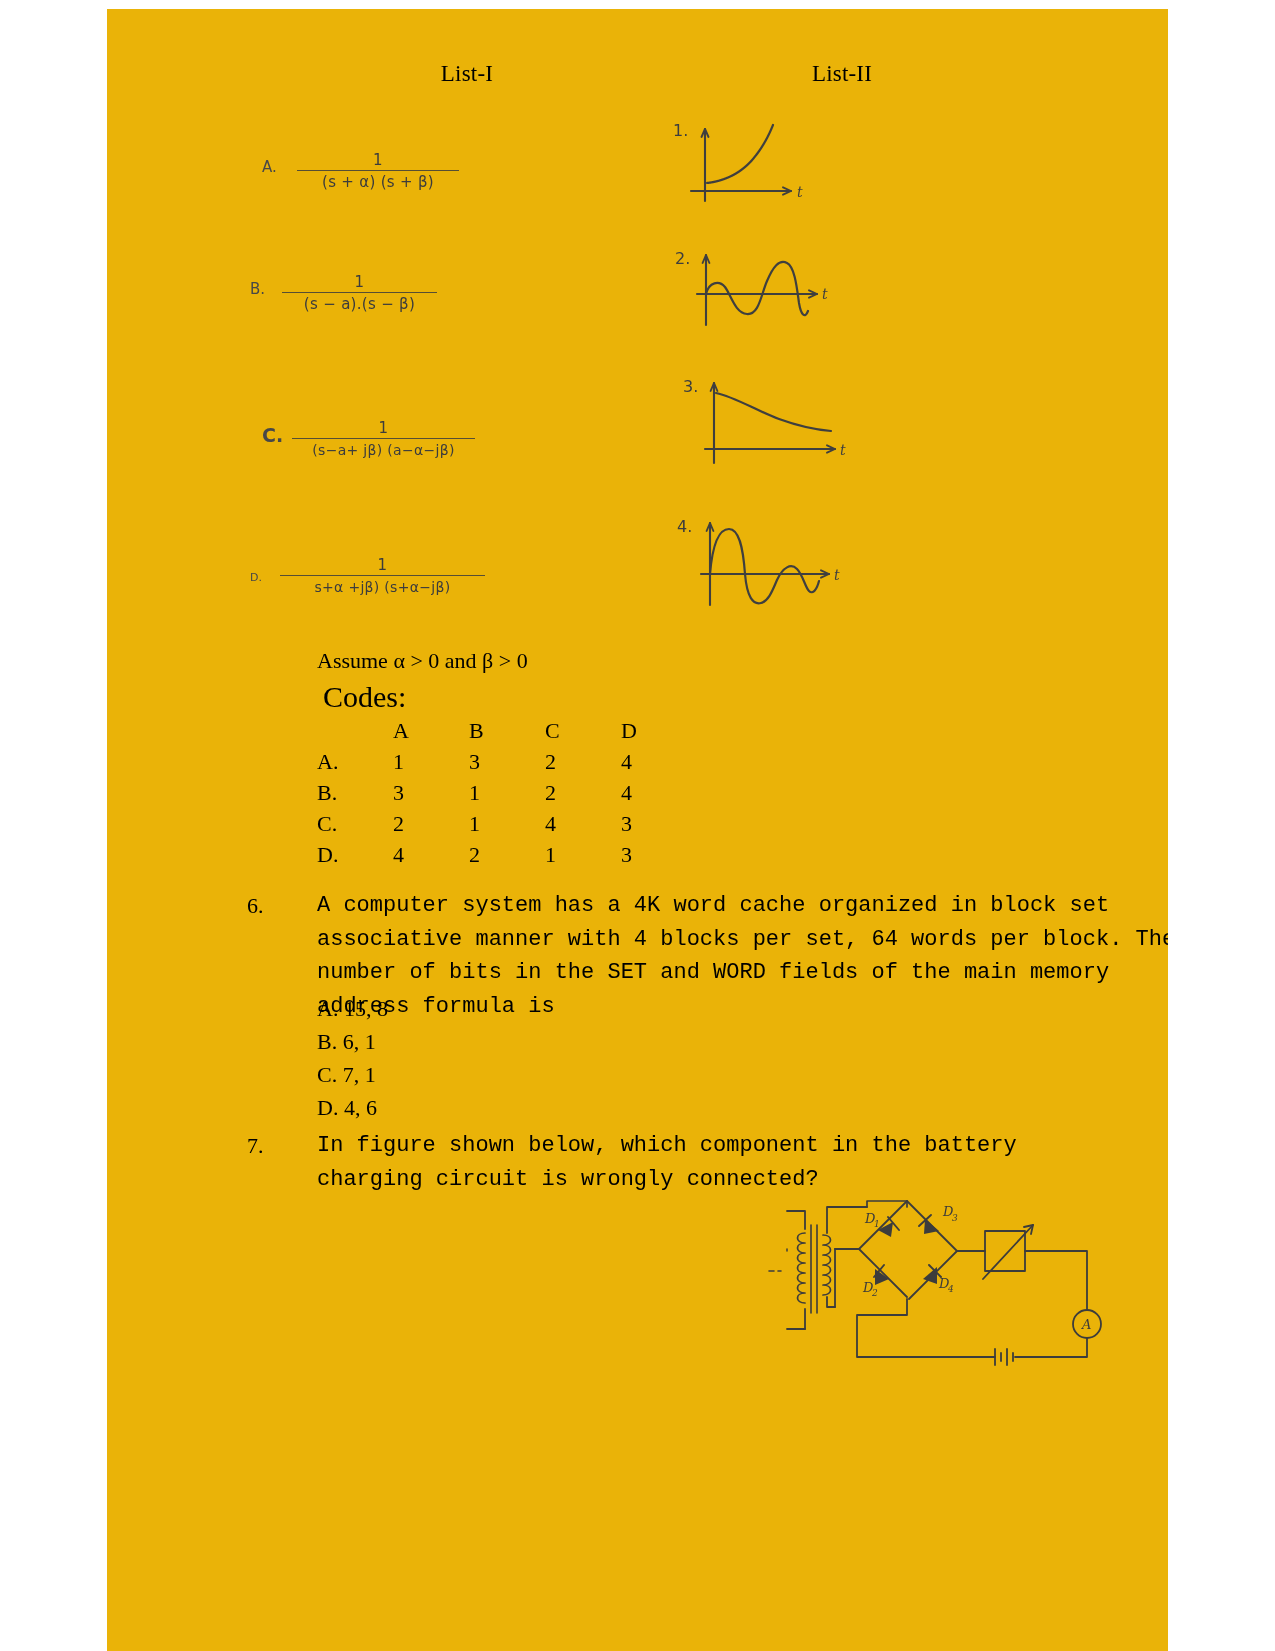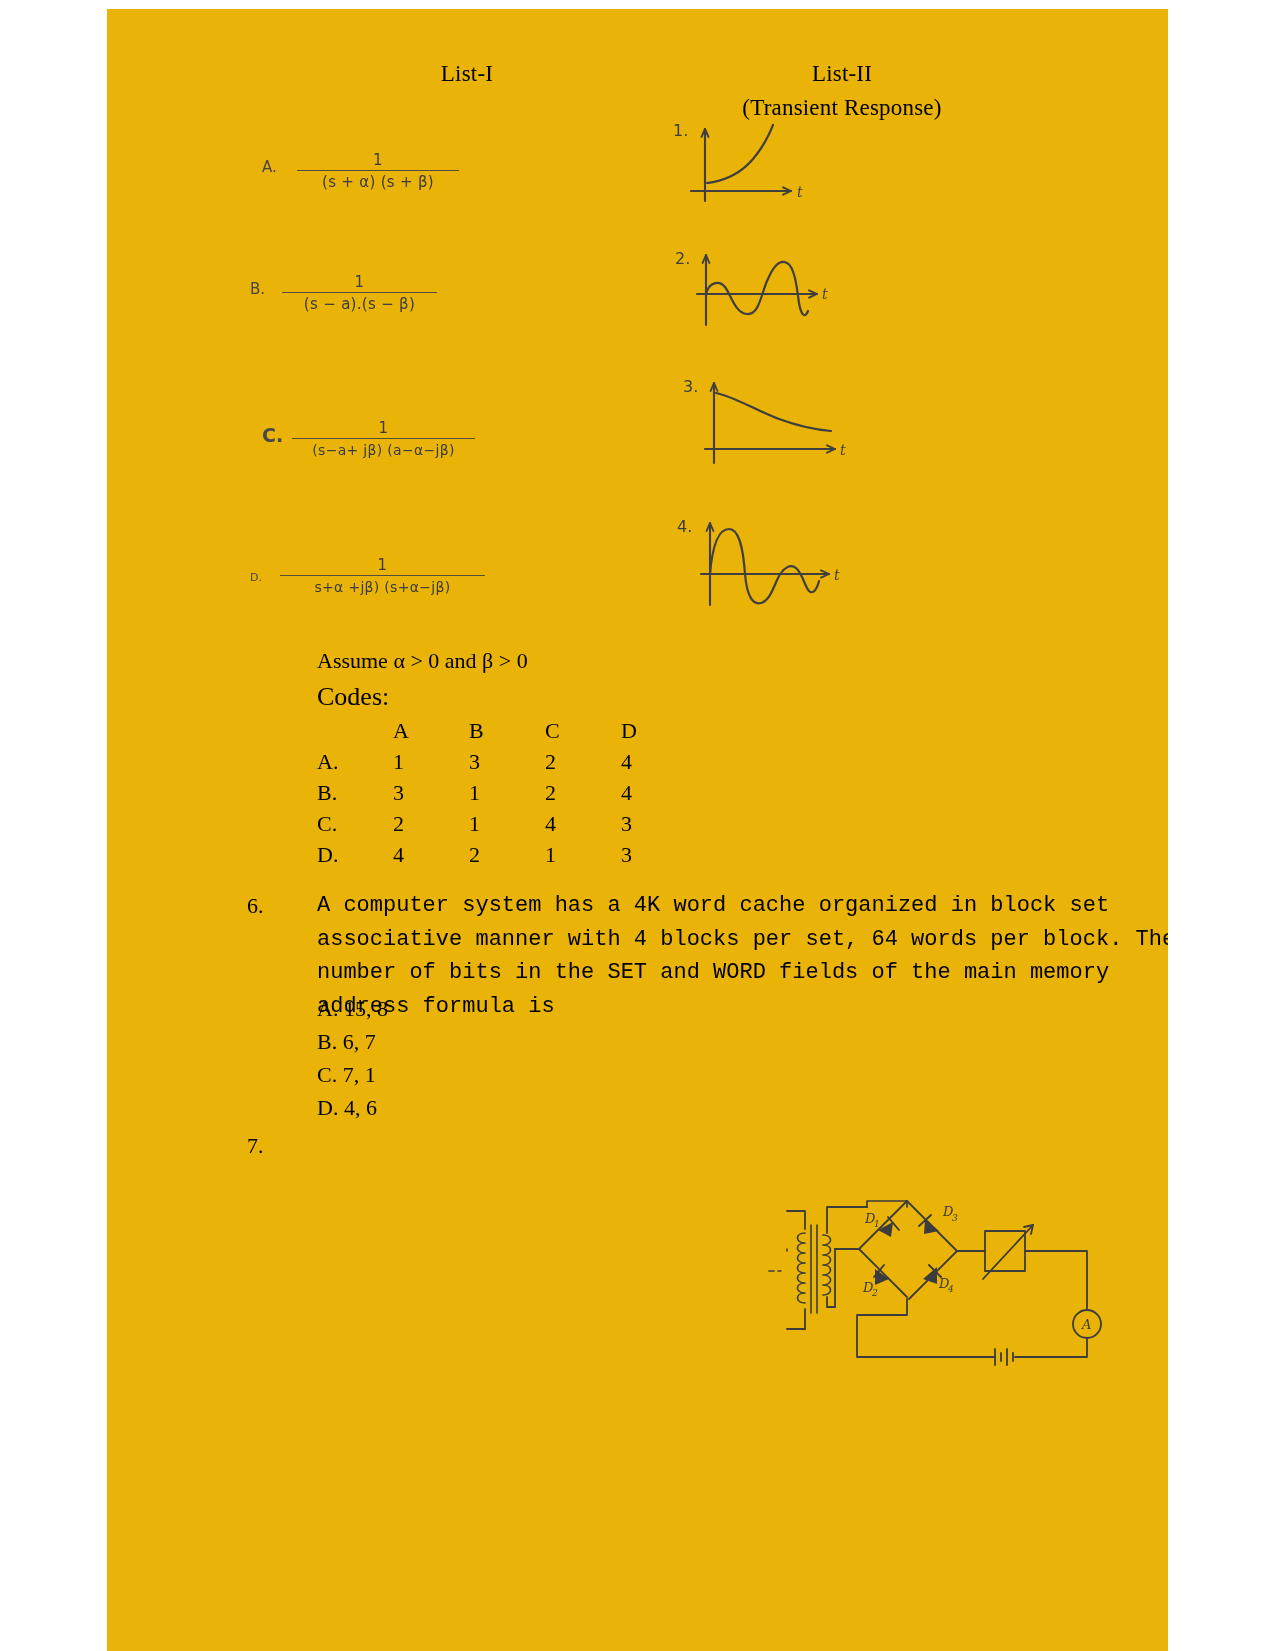--- a/index.html
+++ b/index.html
@@ -97,23 +97,23 @@
   
   .assume {
     position: absolute;
     left: 210px;
     top: 636px;
     font-size: 22px;
     line-height: 31px;
   }
   .codes-label {
     position: absolute;
-    left: 210px;
+    left: 216px;
     top: 672px;
-    font-size: 26px;
+    font-size: 30px;
     line-height: 31px;
   }
   table.codes {
     position: absolute;
     left: 210px;
     top: 706px;
     border-collapse: collapse;
     font-size: 22px;
   }
   table.codes td, table.codes th {
@@ -167,21 +167,20 @@
 <body>
 
 <div id="page">
 
   <div class="list-headers">
     <div class="list-col left">
       <div>List-I</div>
     </div>
     <div class="list-col right">
       <div>List-II</div>
-      <div>(Transient Response)</div>
     </div>
   </div>
 
   <div class="formula" style="left:155px; top:143px;">
     <span class="f-label" style="left:0; top:6px;">A.</span>
     <span class="frac" style="left:35px; top:0; width:162px;">
       <span class="num">1</span>
       <span class="bar"></span>
       <span class="den">(s + α) (s + β)</span>
     </span>
@@ -316,25 +315,26 @@
         <td class="cell">2</td>
         <td class="cell">1</td>
         <td class="cell">3</td>
       </tr>
     </tbody>
   </table>
 
   <div class="qnum" style="left:140px; top:880px;">6.</div>
   <div class="qbody" style="top:880px;">A computer system has a 4K word cache organized in block set associative manner with 4 blocks per set, 64 words per block. The number of bits in the SET and WORD fields of the main memory address formula is</div>
   <div class="qopt" style="top:983px;">A. 15, 8</div>
-  <div class="qopt" style="top:1016px;">B. 6, 7</div>
+  <div class="qopt" style="top:1016px;">B. 6, 1</div>
   <div class="qopt" style="top:1049px;">C. 7, 1</div>
   <div class="qopt" style="top:1082px;">D. 4, 6</div>
 
   <div class="qnum" style="left:140px; top:1120px;">7.</div>
+  <div class="qbody" style="top:1120px; width:810px;">In figure shown below, which component in the battery charging circuit is wrongly connected?</div>
 
   <div id="circuit">
     <svg width="400" height="190" viewBox="0 0 400 190">
       <g stroke="#3c3c3c" fill="none" stroke-width="1.8" stroke-linecap="round" stroke-linejoin="round">
 
         <path d="M40 22 L58 22 L58 40"></path>
         <path d="M40 60 L40 62" stroke-width="1.5"></path>
         <path d="M22 82 L34 82" stroke-width="1.6" stroke-dasharray="5 4"></path>
         <path d="M58 120 L58 140"></path>
         <path d="M40 140 L58 140"></path>

